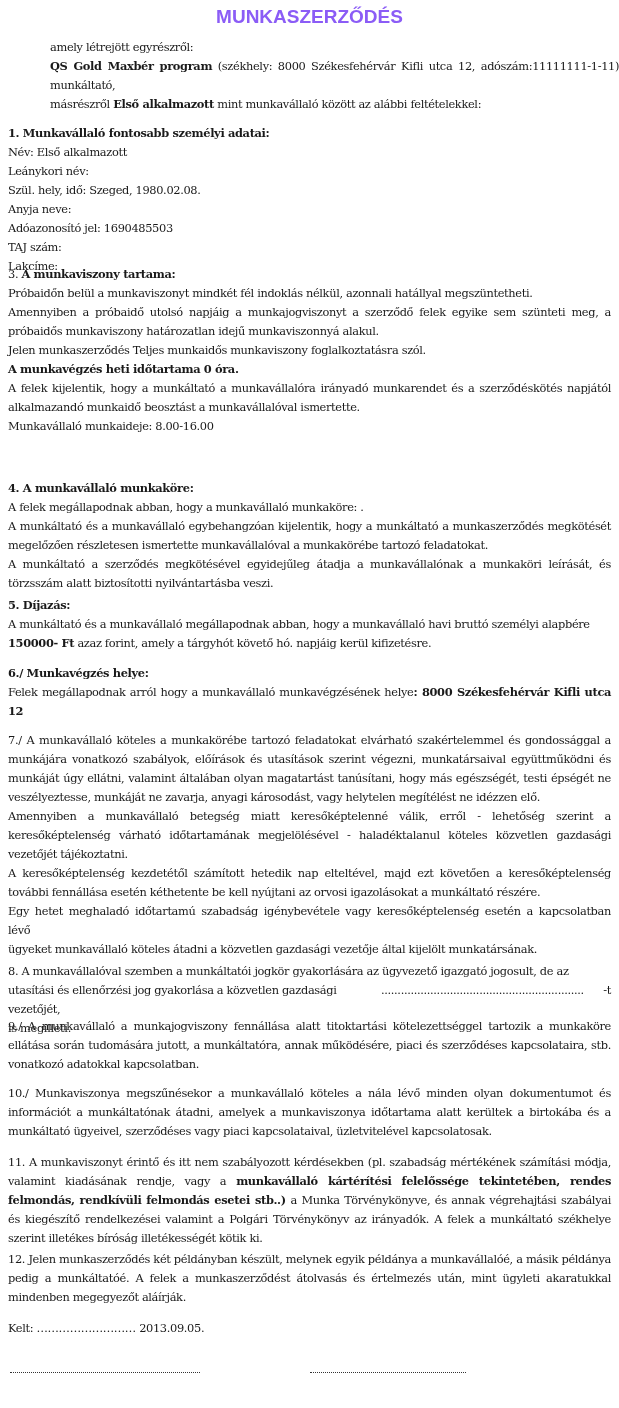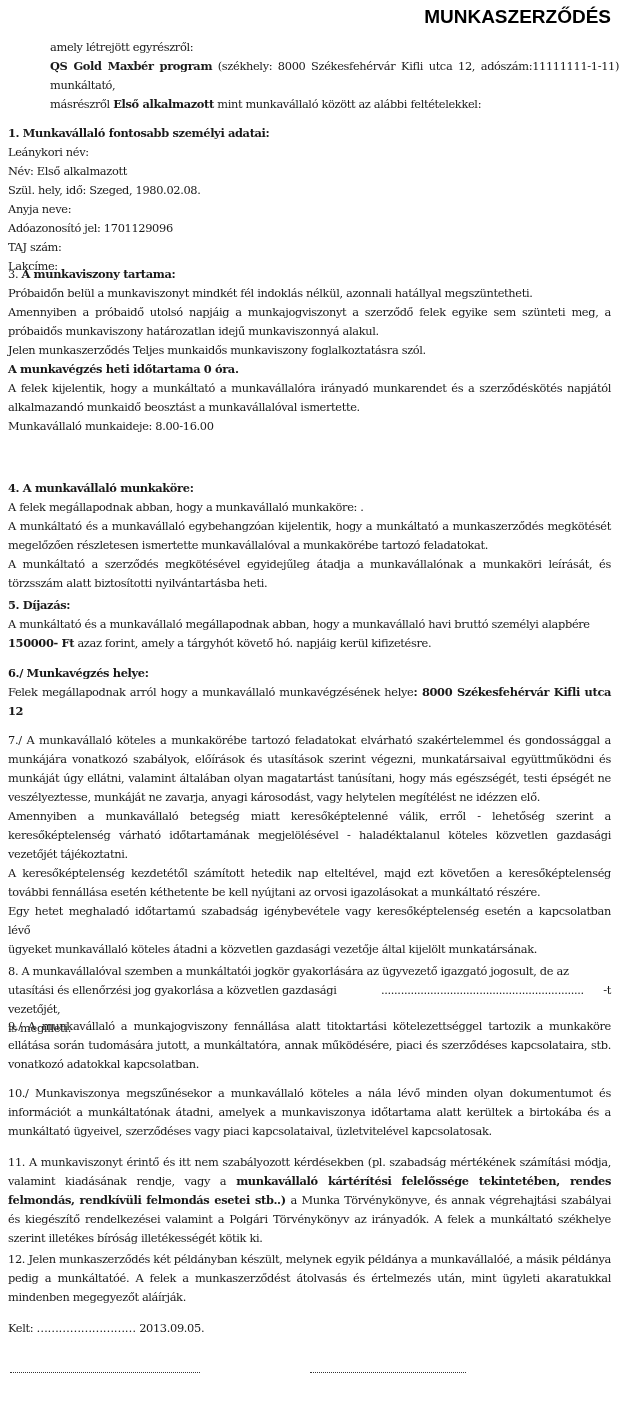--- a/index.html
+++ b/index.html
@@ -1,18 +1,18 @@
 <!DOCTYPE html>
 <html><head>
 <meta charset="utf-8">
 <style>
   html, body { margin: 0; padding: 0; background: #ffffff; }
   body { width: 619px; height: 1408px; overflow: hidden; position: relative; color: #1a1a1a; }
   .page { position: absolute; left: 8px; top: 0; width: 603px; font-family: "DejaVu Serif", serif; font-size: 11.4px; line-height: 19px; letter-spacing: -0.35px; }
-  .title { font-family: "Liberation Sans", sans-serif; font-weight: bold; font-size: 19px; letter-spacing: 0; text-align: right; position: absolute; left: 0; right: 0; top: 6px; line-height: 22px; color: #000000; }
+  .title { font-family: "Liberation Sans", sans-serif; font-weight: bold; font-size: 19px; letter-spacing: 0; text-align: center; position: absolute; left: 0; right: 0; top: 6px; line-height: 22px; color: #8b5cf6; }
   .blk { position: absolute; left: 0; width: 603px; }
   .j { text-align: justify; text-align-last: left; }
   p { margin: 0; }
   b { font-weight: bold; }
   .sig { position: absolute; top: 1378px; font-family: "Liberation Serif", serif; font-size: 13px; letter-spacing: 0; margin-top: 29px; }
   .sigline { position: absolute; top: 1372px; height: 0; border-top: 1px dotted #333; }
 </style>
 </head>
 <body>
 
@@ -21,44 +21,44 @@
   <div class="title">MUNKASZERZŐDÉS</div>
 
   <div class="blk" style="top:38px;margin-left:42px;">
     <p>amely létrejött egyrészről:</p>
     <p class="j"><b>QS Gold Maxbér program</b><span> (székhely: 8000 Székesfehérvár Kifli utca 12, adószám:11111111-1-11), mint munkáltató,</span></p>
     <p><span>másrészről </span><b>Első alkalmazott</b><span> mint munkavállaló között az alábbi feltételekkel:</span></p>
   </div>
 
   <div class="blk" style="top:124px;">
     <p><b>1. Munkavállaló fontosabb személyi adatai:</b></p>
+    <p>Név: Első alkalmazott</p>
     <p>Leánykori név:</p>
-    <p>Név: Első alkalmazott</p>
     <p>Szül. hely, idő: Szeged, 1980.02.08.</p>
     <p>Anyja neve:</p>
-    <p>Adóazonosító jel: 1701129096</p>
+    <p>Adóazonosító jel: 1690485503</p>
     <p>TAJ szám:</p>
     <p>Lakcíme:</p>
   </div>
 
   <div class="blk" style="top:265px;">
     <p><span>3. </span><b>A munkaviszony tartama:</b></p>
     <p>Próbaidőn belül a munkaviszonyt mindkét fél indoklás nélkül, azonnali hatállyal megszüntetheti.</p>
     <p class="j">Amennyiben a próbaidő utolsó napjáig a munkajogviszonyt a szerződő felek egyike sem szünteti meg, a próbaidős munkaviszony határozatlan idejű munkaviszonnyá alakul.</p>
     <p>Jelen munkaszerződés Teljes munkaidős munkaviszony foglalkoztatásra szól.</p>
     <p><b>A munkavégzés heti időtartama 0 óra.</b></p>
     <p class="j">A felek kijelentik, hogy a munkáltató a munkavállalóra irányadó munkarendet és a szerződéskötés napjától alkalmazandó munkaidő beosztást a munkavállalóval ismertette.</p>
     <p>Munkavállaló munkaideje: 8.00-16.00</p>
   </div>
 
   <div class="blk" style="top:479px;">
     <p><b>4. A munkavállaló munkaköre:</b></p>
     <p>A felek megállapodnak abban, hogy a munkavállaló munkaköre:   .</p>
     <p class="j">A munkáltató és a munkavállaló egybehangzóan kijelentik, hogy a munkáltató a munkaszerződés megkötését megelőzően részletesen ismertette munkavállalóval a munkakörébe tartozó feladatokat.</p>
-    <p class="j">A munkáltató a szerződés megkötésével egyidejűleg átadja a munkavállalónak a munkaköri leírását, és törzsszám alatt biztosítotti nyilvántartásba heti.</p>
+    <p class="j">A munkáltató a szerződés megkötésével egyidejűleg átadja a munkavállalónak a munkaköri leírását, és törzsszám alatt biztosítotti nyilvántartásba veszi.</p>
   </div>
 
   <div class="blk" style="top:596px;">
     <p><b>5. Díjazás:</b></p>
     <p>A munkáltató és a munkavállaló megállapodnak abban, hogy a munkavállaló havi bruttó személyi alapbére</p>
     <p><b>150000- Ft</b><span> azaz  forint, amely a tárgyhót követő hó. napjáig kerül kifizetésre.</span></p>
   </div>
 
   <div class="blk" style="top:664px;">
     <p><b>6./ Munkavégzés helye:</b></p>

